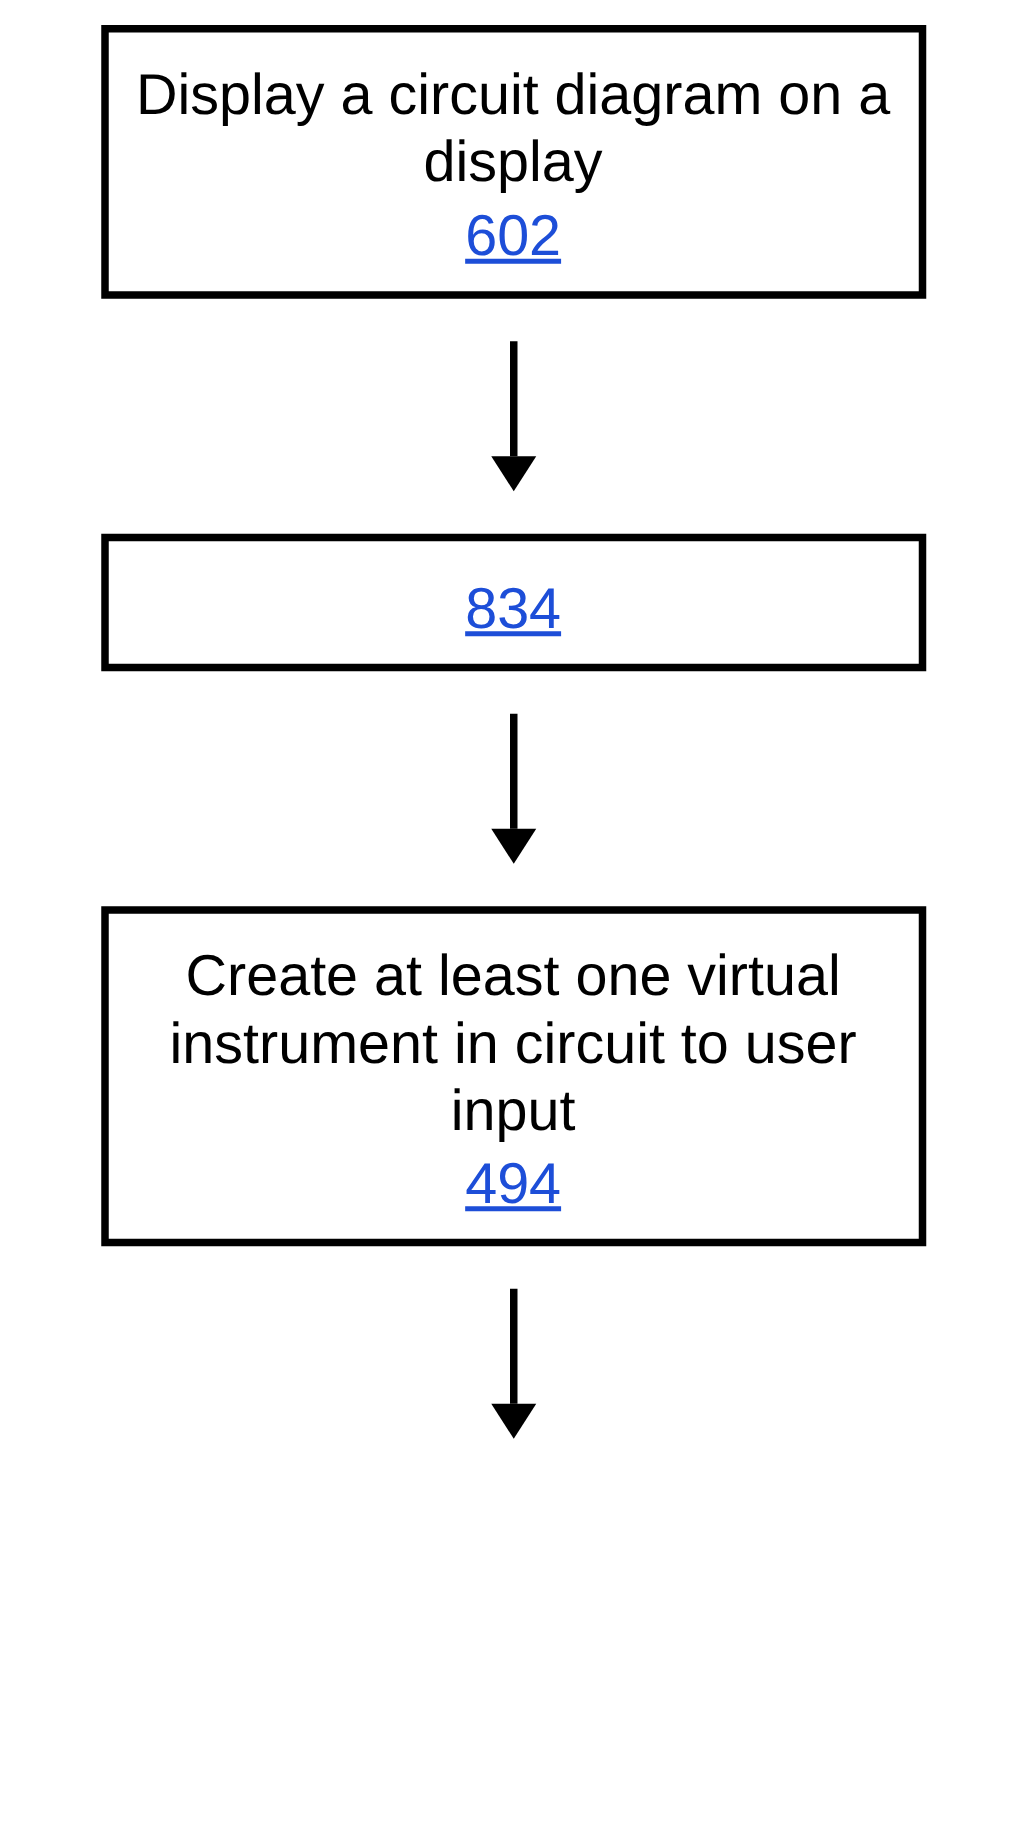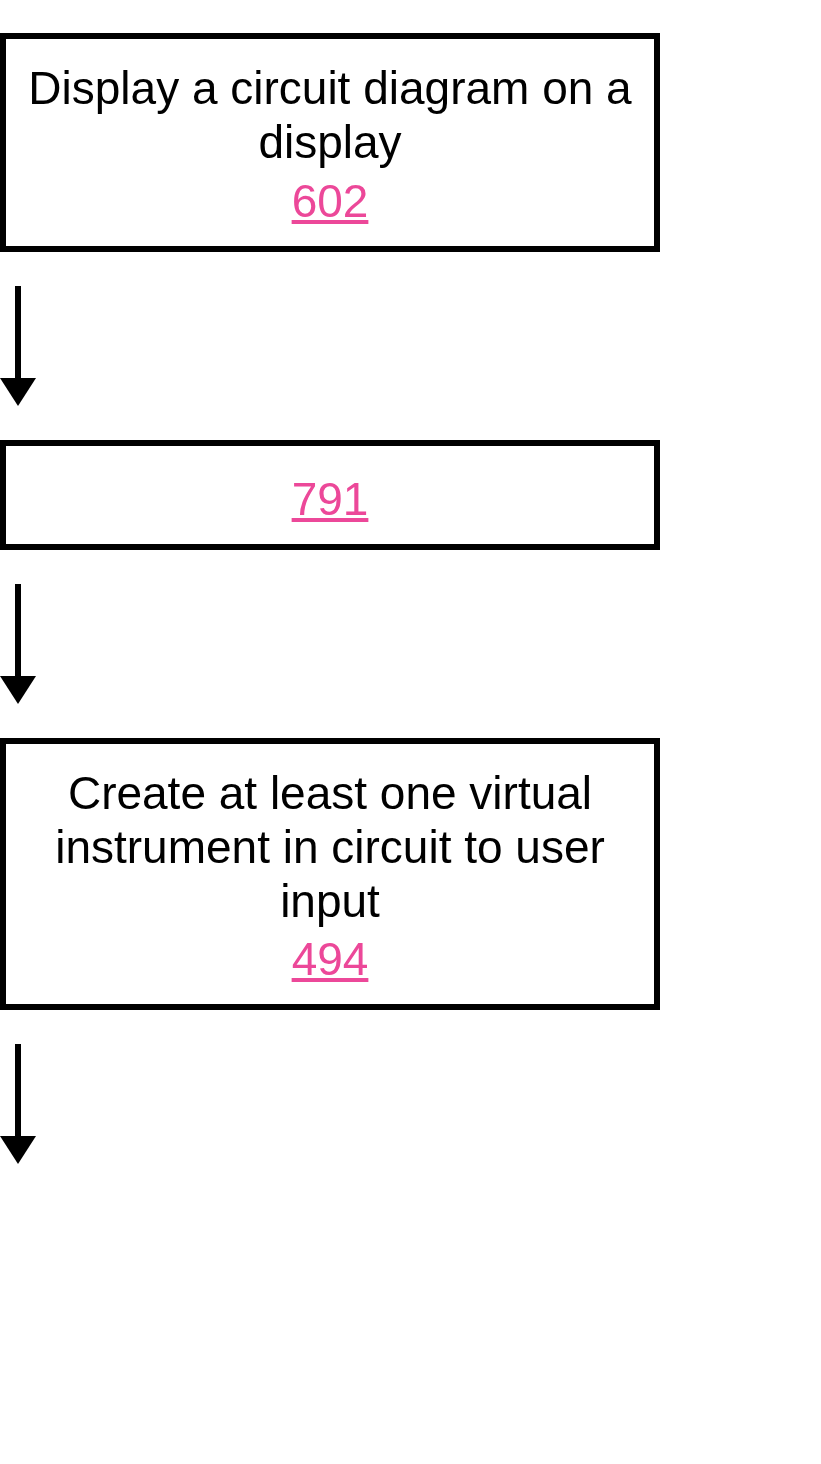--- a/index.html
+++ b/index.html
@@ -11,41 +11,41 @@
   .canvas {
     width: 821px;
     height: 1464px;
     position: relative;
     margin: 0 auto;
     background: #fff;
   }
   .flow {
     display: flex;
     flex-direction: column;
-    align-items: flex-start;
-    padding-top: 33px;
+    align-items: center;
+    padding-top: 20px;
     gap: 34px;
   }
   .step-box {
     border: 6px solid #000;
     background: #fff;
     width: 660px;
     box-sizing: border-box;
     padding: 22px 20px 18px 20px;
     text-align: center;
   }
   .step-text {
     font-size: 46px;
     line-height: 1.18;
     color: #000;
   }
   .step-ref {
     font-size: 46px;
     text-decoration: underline;
-    color: #ec4899;
+    color: #1d4ed8;
     margin-top: 4px;
   }
   .arrow {
     display: flex;
     flex-direction: column;
     align-items: center;
     height: 120px;
     justify-content: flex-start;
   }
   .arrow-line {
@@ -71,21 +71,21 @@
       <div class="step-text">Display a circuit diagram on a display</div>
       <div class="step-ref">602</div>
     </div>
 
     <div class="arrow">
       <div class="arrow-line"></div>
       <div class="arrow-head"></div>
     </div>
 
     <div class="step-box">
-      <div class="step-ref">791</div>
+      <div class="step-ref">834</div>
     </div>
 
     <div class="arrow">
       <div class="arrow-line"></div>
       <div class="arrow-head"></div>
     </div>
 
     <div class="step-box">
       <div class="step-text">Create at least one virtual instrument in circuit to user input</div>
       <div class="step-ref">494</div>

